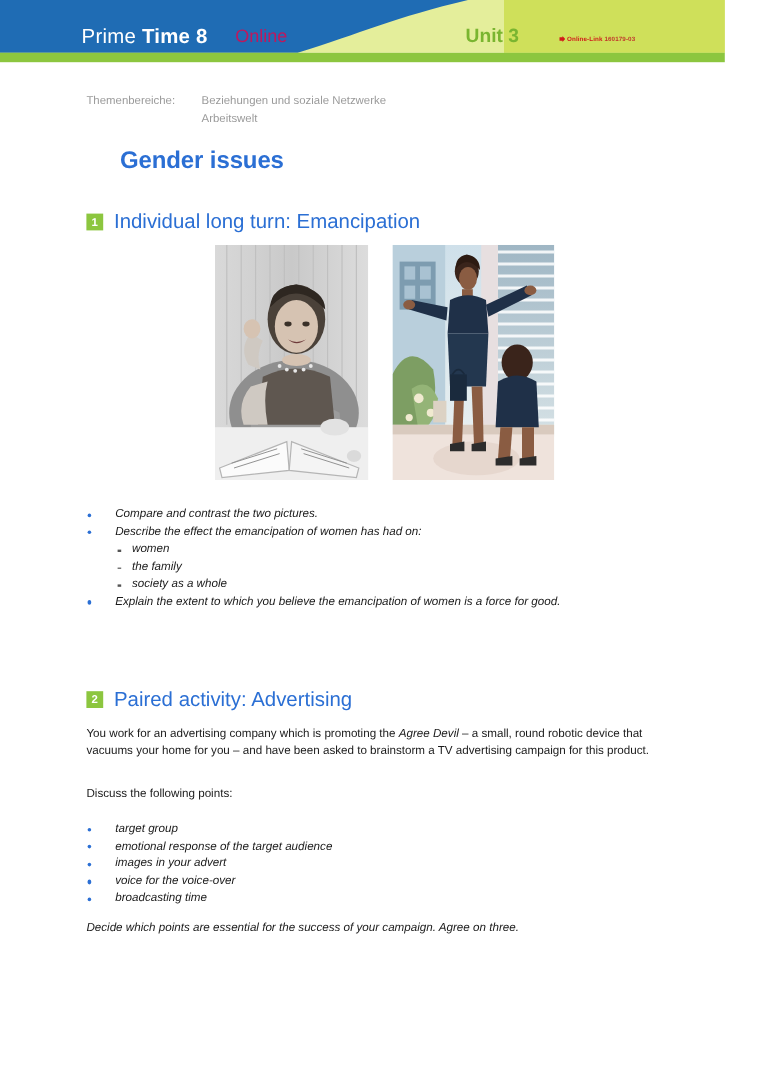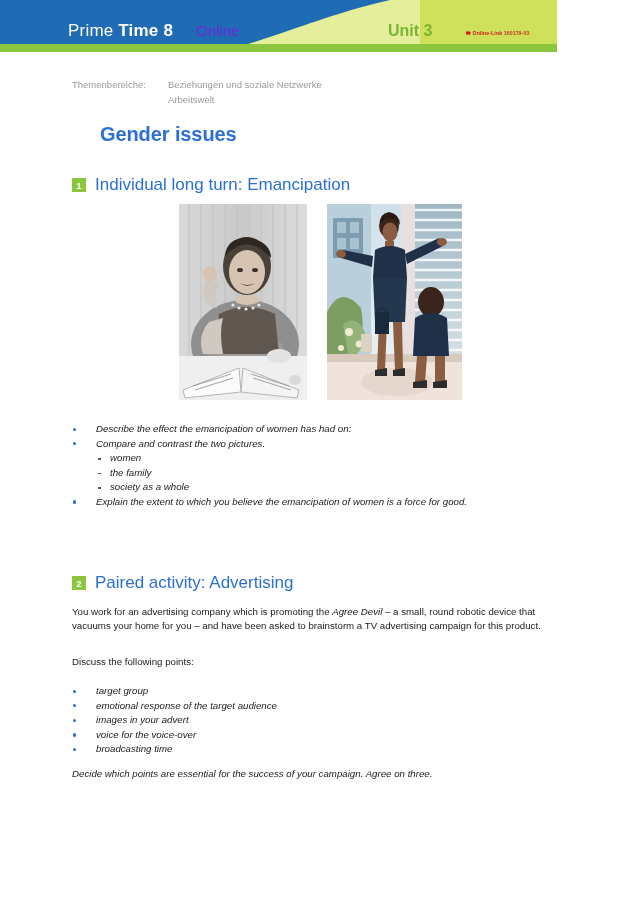--- a/index.html
+++ b/index.html
@@ -12,41 +12,41 @@
     height: 905px;
     position: relative;
     font-family: "Liberation Sans", sans-serif;
     overflow: hidden;
   }
 
   
   .header {
     position: absolute;
     left: 0; top: 0;
-    width: 557px; height: 52px;
+    width: 604px; height: 52px;
     overflow: hidden;
     text-align: right;
   }
   .header-svg { position: absolute; left: 0; top: 0; }
   .header-title {
     position: absolute;
     left: 68px; top: 21px;
     font-size: 17px;
     color: #ffffff;
     letter-spacing: 0.2px;
     white-space: nowrap;
   }
   .header-title .t-light { font-weight: 400; }
   .header-title .t-bold { font-weight: 700; }
   .header-online {
     position: absolute;
     left: 196px; top: 22px;
     font-size: 15px;
     font-weight: 400;
-    color: #6d28d9;
+    color: #be185d;
     white-space: nowrap;
   }
   .header-unit {
     position: absolute;
     left: 388px; top: 22px;
     font-size: 16px;
     font-weight: 700;
     color: #7ab530;
     white-space: nowrap;
   }
@@ -360,22 +360,22 @@
         <path d="M86 178 L100 176 L100 184 L86 184 Z" fill="#2c2c2c"></path>
         <path d="M106 178 L120 176 L120 184 L106 184 Z" fill="#2c2c2c"></path>
         <rect x="48" y="108" width="14" height="22" fill="#1a2a3d"></rect>
         <path d="M50 108 Q55 100 60 108" fill="none" stroke="#1a2a3d" stroke-width="1.4"></path>
         <rect x="34" y="130" width="11" height="18" fill="#dcd2c4"></rect>
       </svg>
     </div>
   </div>
 
   <div class="bullets" id="bullets-1">
+    <div class="bullet-item">Compare and contrast the two pictures.</div>
     <div class="bullet-item">Describe the effect the emancipation of women has had on:</div>
-    <div class="bullet-item">Compare and contrast the two pictures.</div>
     <div class="sub-item">women</div>
     <div class="sub-item">the family</div>
     <div class="sub-item">society as a whole</div>
     <div class="bullet-item">Explain the extent to which you believe the emancipation of women is a force for good.</div>
   </div>
 
   <div class="task-head" id="task2-head">
     <div class="task-num">2</div>
     <div class="task-title">Paired activity: Advertising</div>
   </div>

